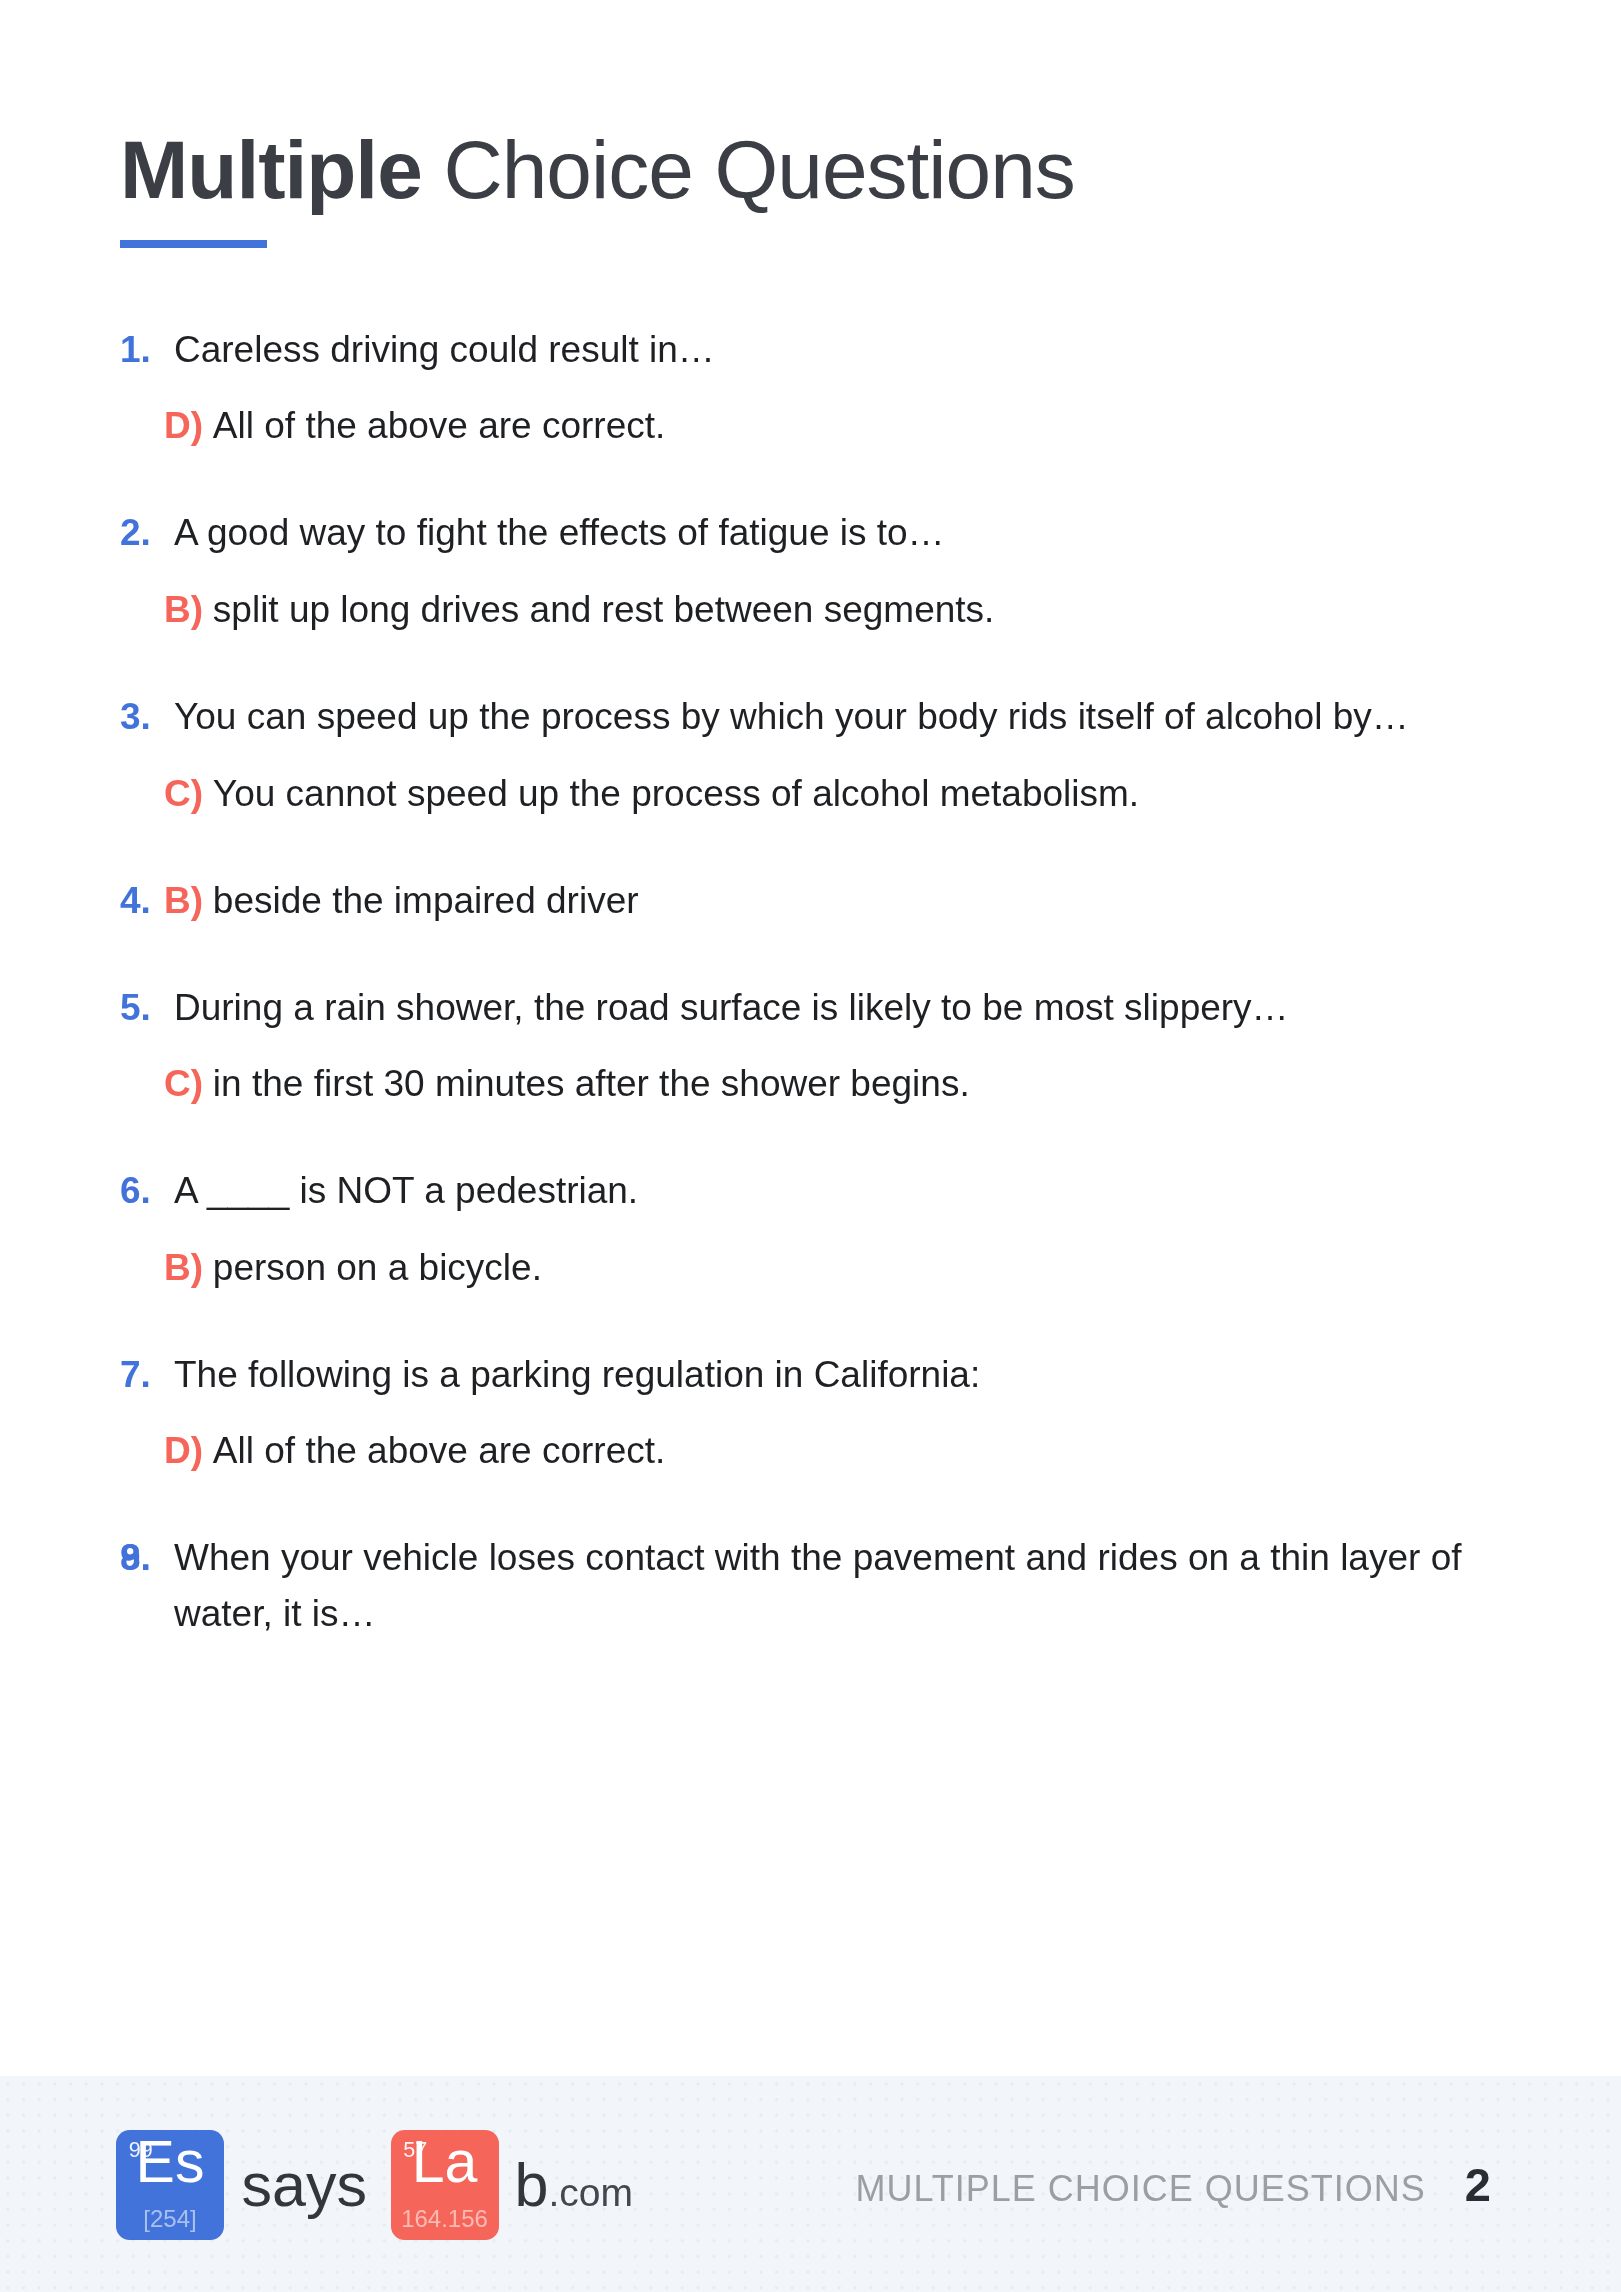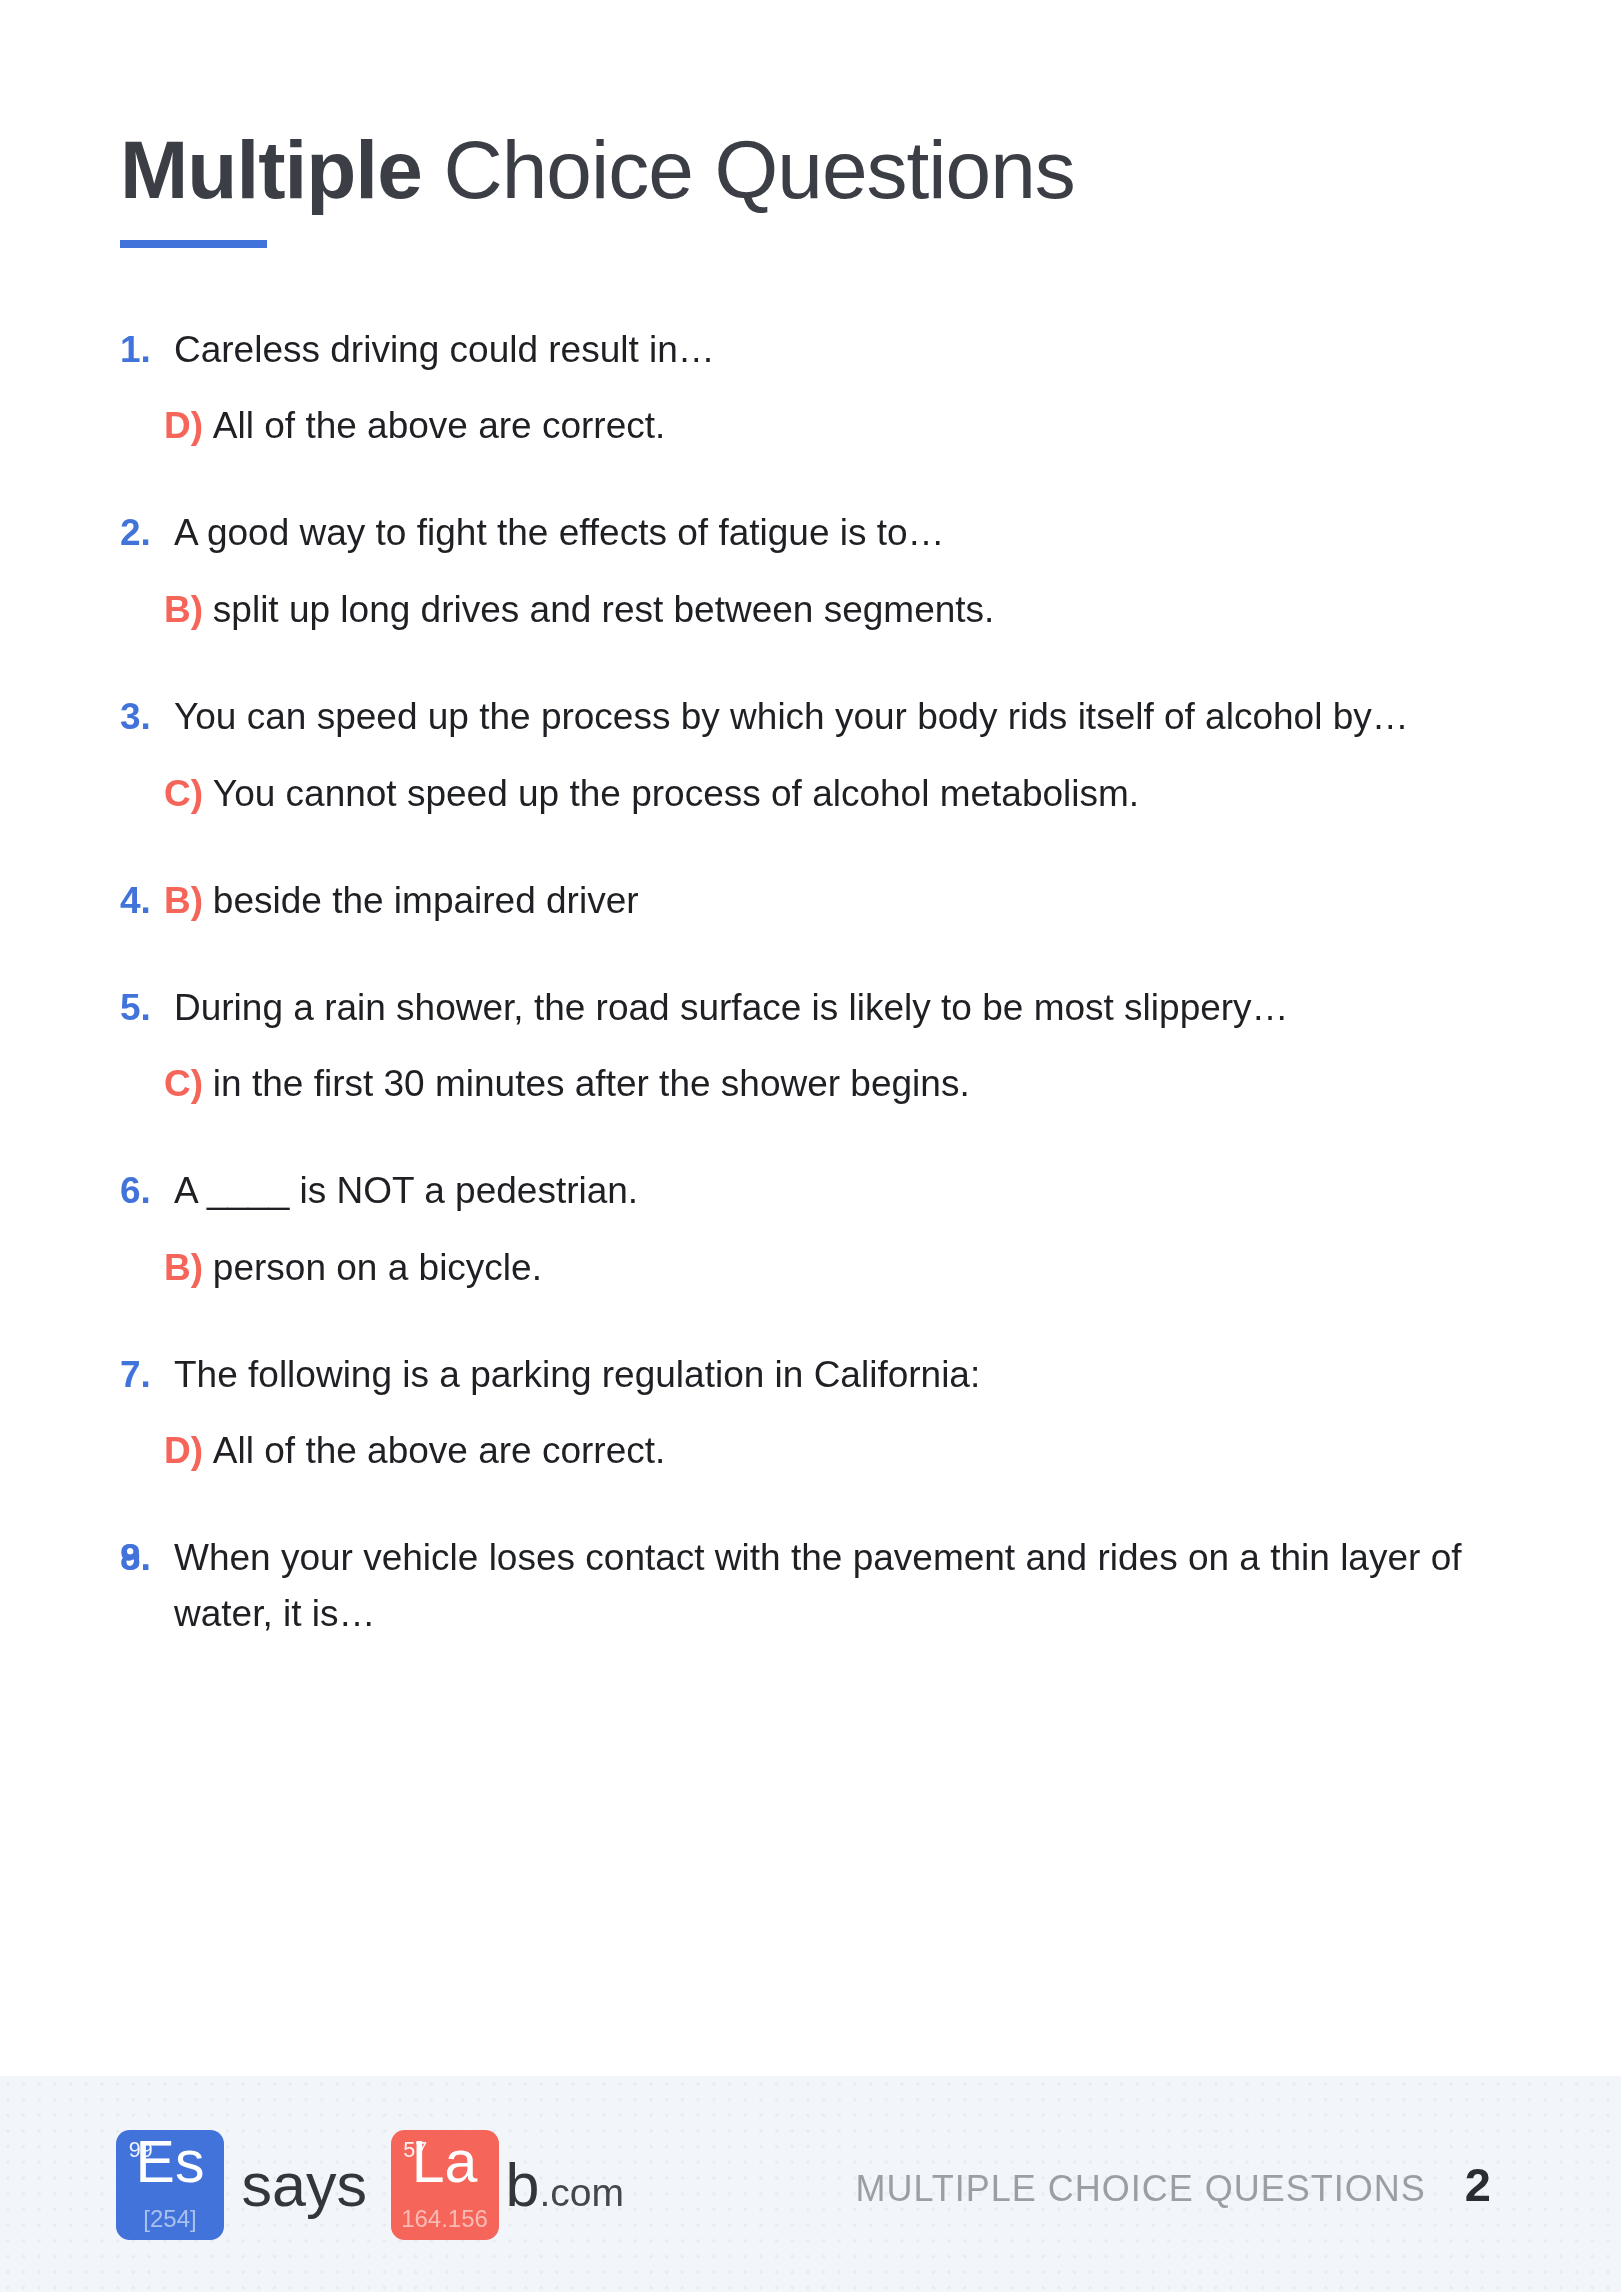--- a/index.html
+++ b/index.html
@@ -98,21 +98,21 @@
     font-size: 24px;
     color: rgba(255,255,255,0.55);
   }
   .logo-says {
     font-size: 61px;
     color: #33373c;
     margin-left: 17.6px;
     margin-right: 23.5px;
   }
   .logo-bcom {
-    margin-left: 7px;
+    margin-left: 16px;
     font-size: 61px;
     color: #33373c;
   }
   .logo-bcom .dot-com { font-size: 39px; color: #44484e; }
   .footer-right {
     margin-left: auto;
     display: flex;
     align-items: baseline;
   }
   .footer-label {

